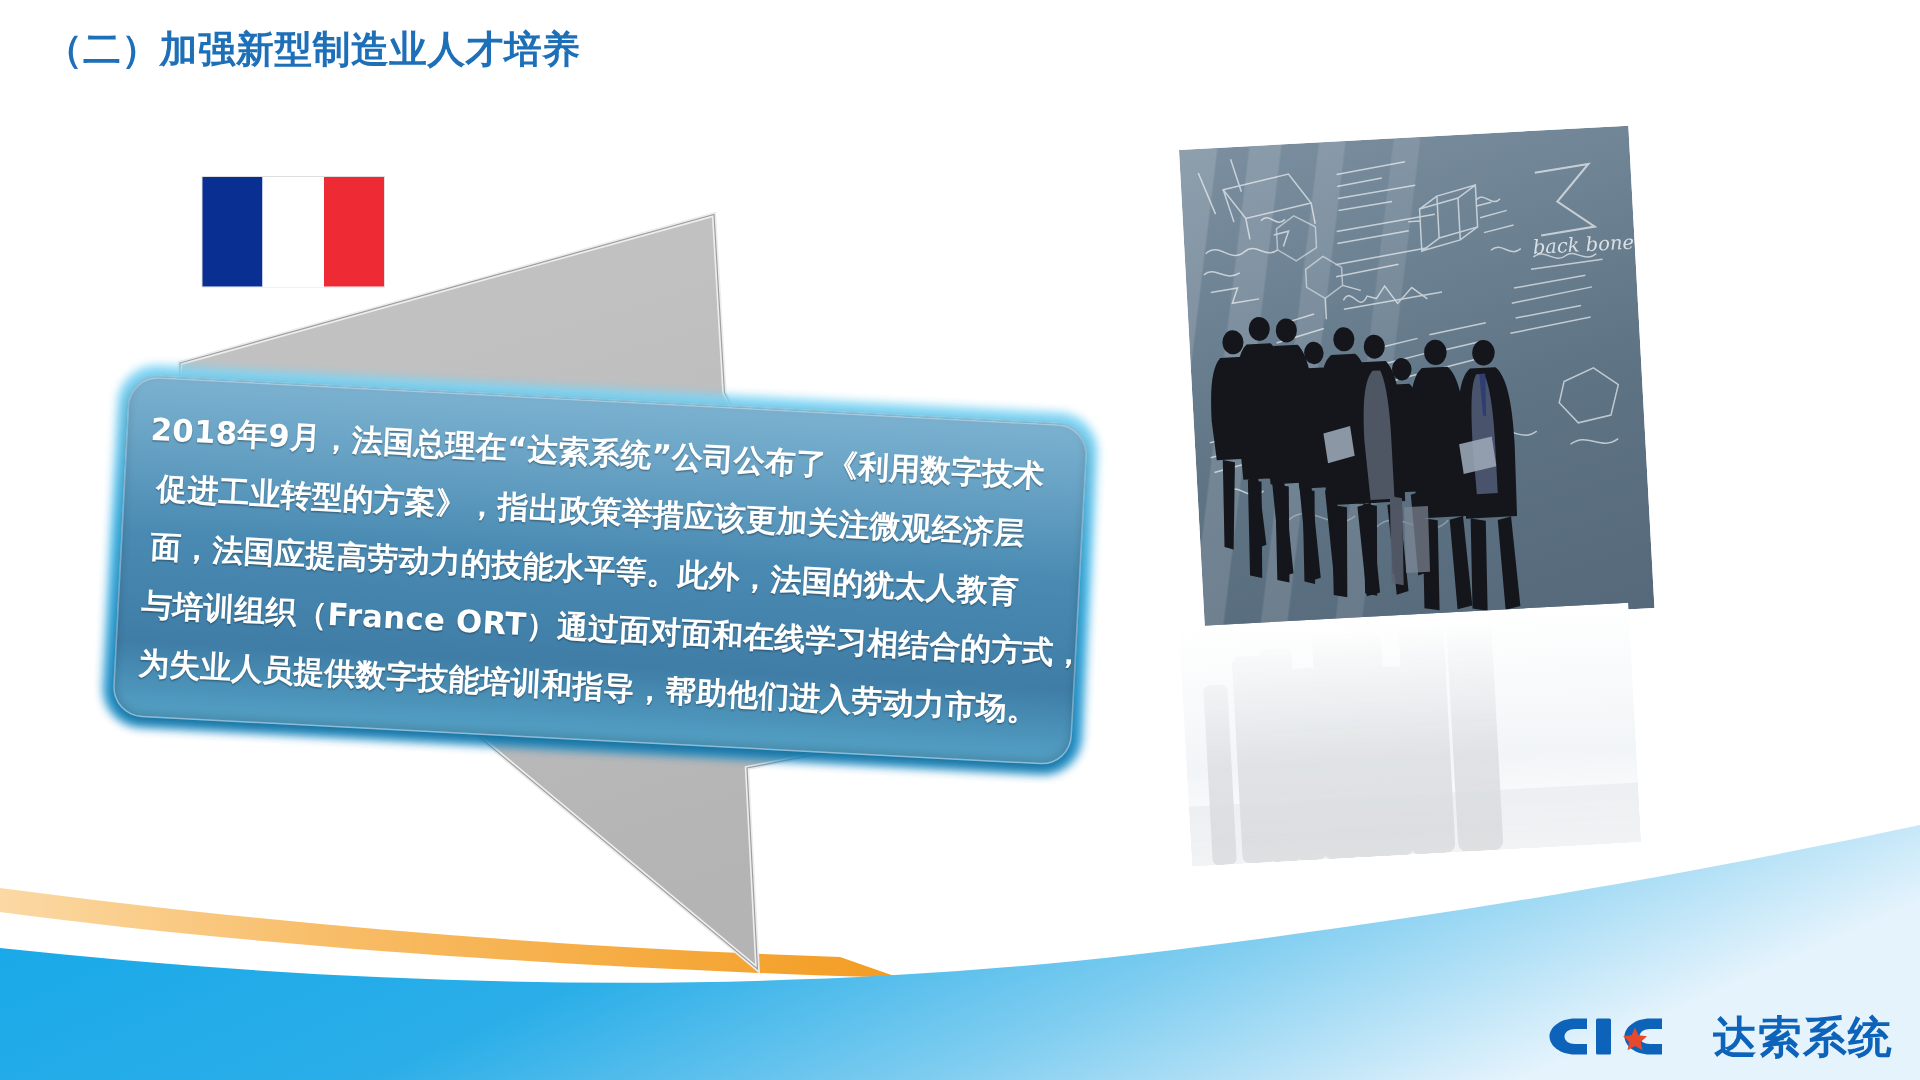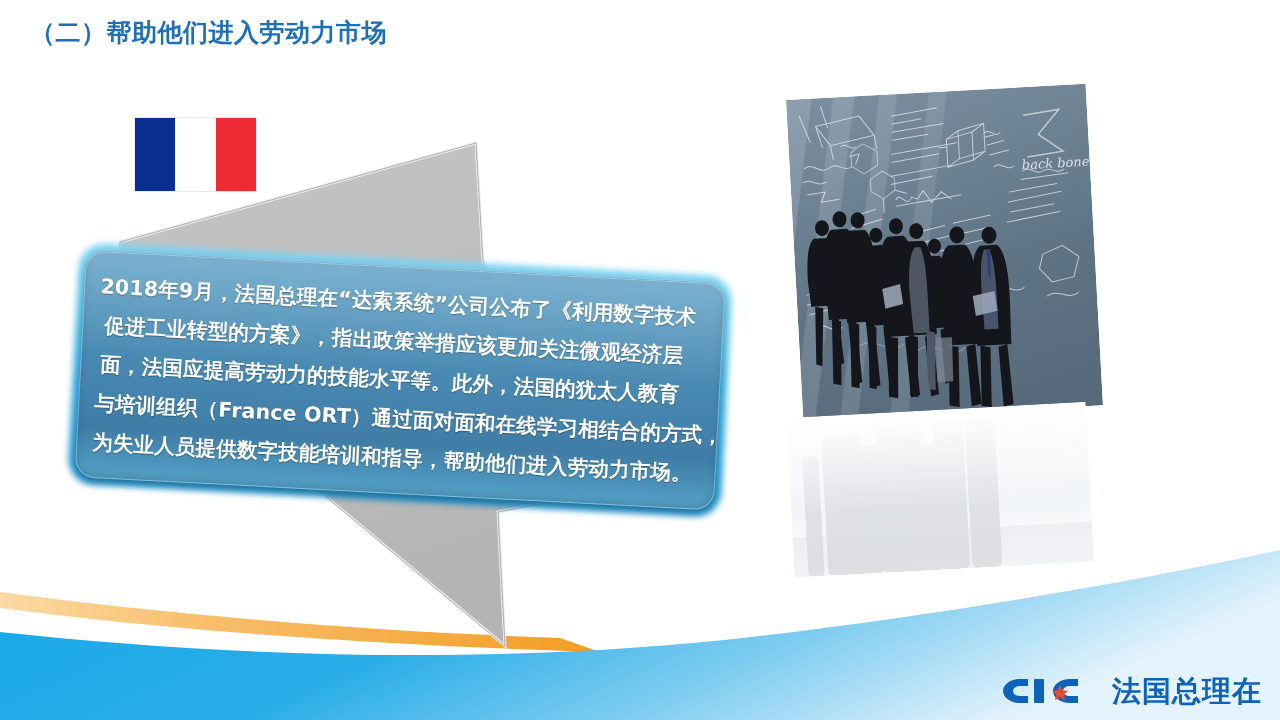--- a/index.html
+++ b/index.html
@@ -123,21 +123,21 @@
     font-size:29px;font-weight:bold;color:#0D63BA;letter-spacing:1px;
     font-family:"DejaVu Sans","Liberation Sans",sans-serif;
     line-height:1;
   }
 </style>
 </head>
 <body>
 
 <div id="slide">
 
-  <div class="slide-title">（二）帮助他们进入劳动力市场</div>
+  <div class="slide-title">（二）加强新型制造业人才培养</div>
 
   <svg class="bottom-deco" viewBox="0 0 1280 200" preserveAspectRatio="none">
     <defs>
       <linearGradient id="gOrange" x1="0" y1="0" x2="1" y2="0">
         <stop offset="0" stop-color="#FBD9A4"></stop>
         <stop offset="0.35" stop-color="#F8BE6A"></stop>
         <stop offset="0.75" stop-color="#F5A93C"></stop>
         <stop offset="1" stop-color="#F39C22"></stop>
       </linearGradient>
       <linearGradient id="gBlue" x1="0" y1="0" x2="1" y2="0.3">
@@ -327,16 +327,16 @@
 
   <div class="logo">
     <svg class="logo-cic" width="108" height="34" viewBox="0 0 108 34">
       <g fill="#0D63BA">
         <path d="M22,5 C12,5 5,11 5,17 C5,23 12,29 22,29 L30,29 L30,22 L22,22 C18,22 15,20 15,17 C15,14 18,12 22,12 L30,12 L30,5 Z"></path>
         <rect x="36" y="5" width="10" height="24" rx="1"></rect>
         <path d="M72,5 C62,5 55,11 55,17 C55,23 62,29 72,29 L80,29 L80,22 L72,22 C68,22 65,20 65,17 C65,14 68,12 72,12 L80,12 L80,5 Z"></path>
       </g>
       <polygon fill="#E8482B" points="62,11 64.3,16.2 70,16.8 65.8,20.6 67,26.2 62,23.3 57,26.2 58.2,20.6 54,16.8 59.7,16.2"></polygon>
     </svg>
-    <span class="logo-han">法国总理在</span>
+    <span class="logo-han">达索系统</span>
   </div>
 
 </div>
 
 </body></html>

